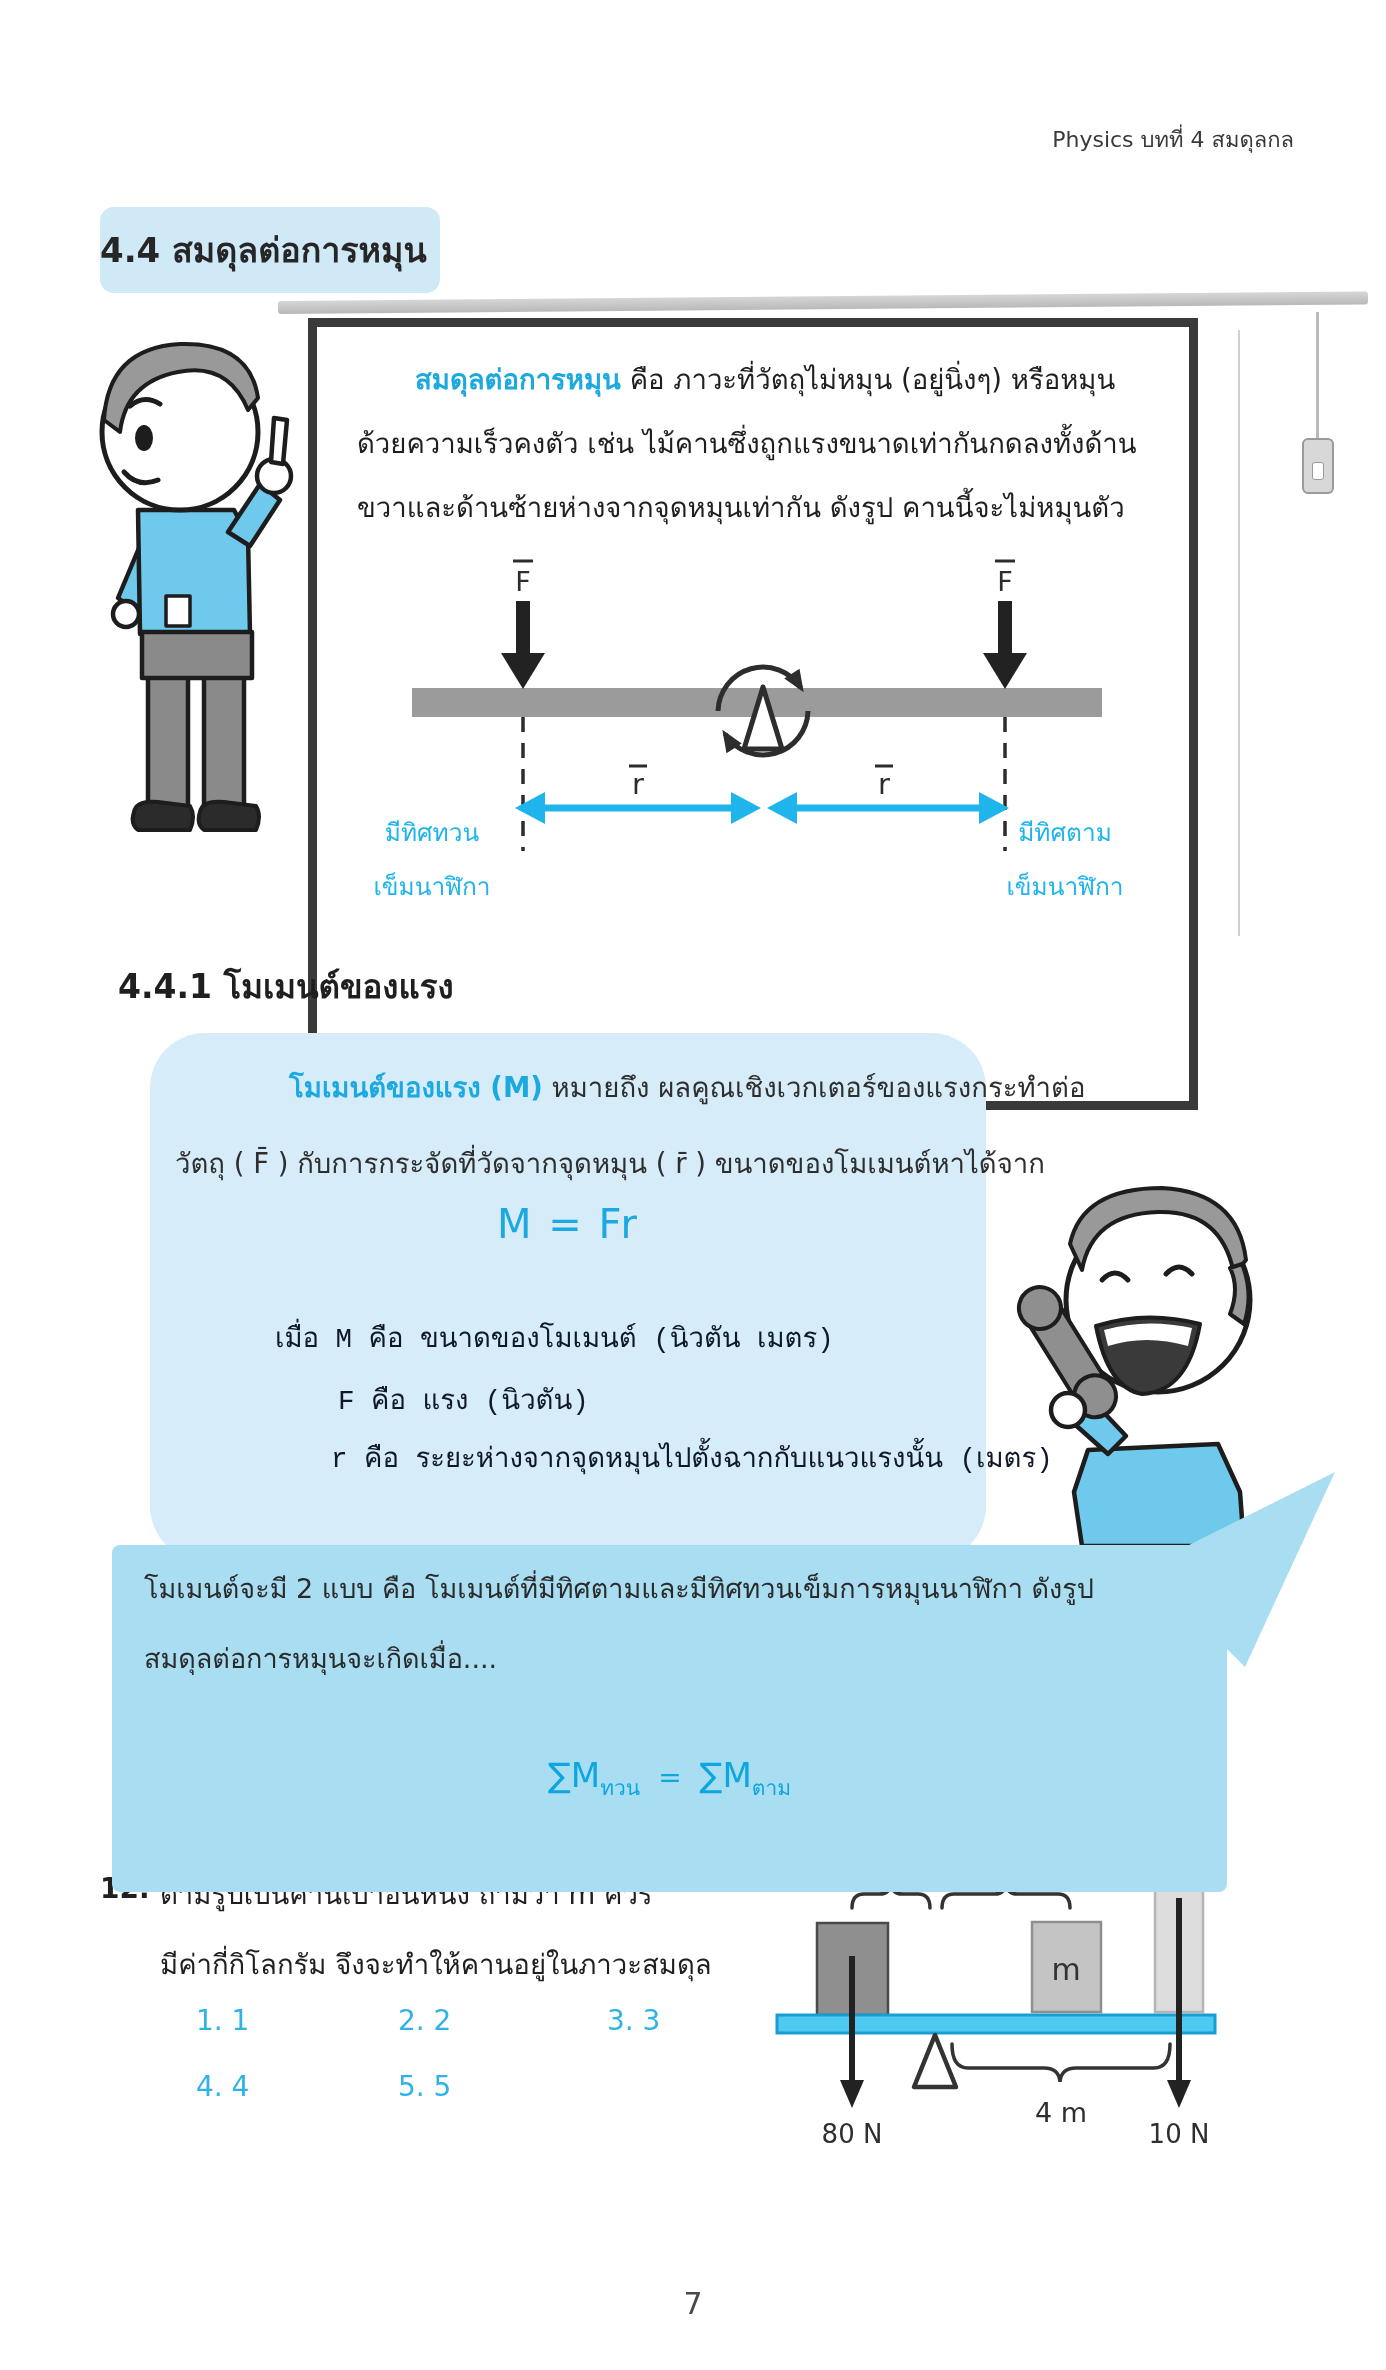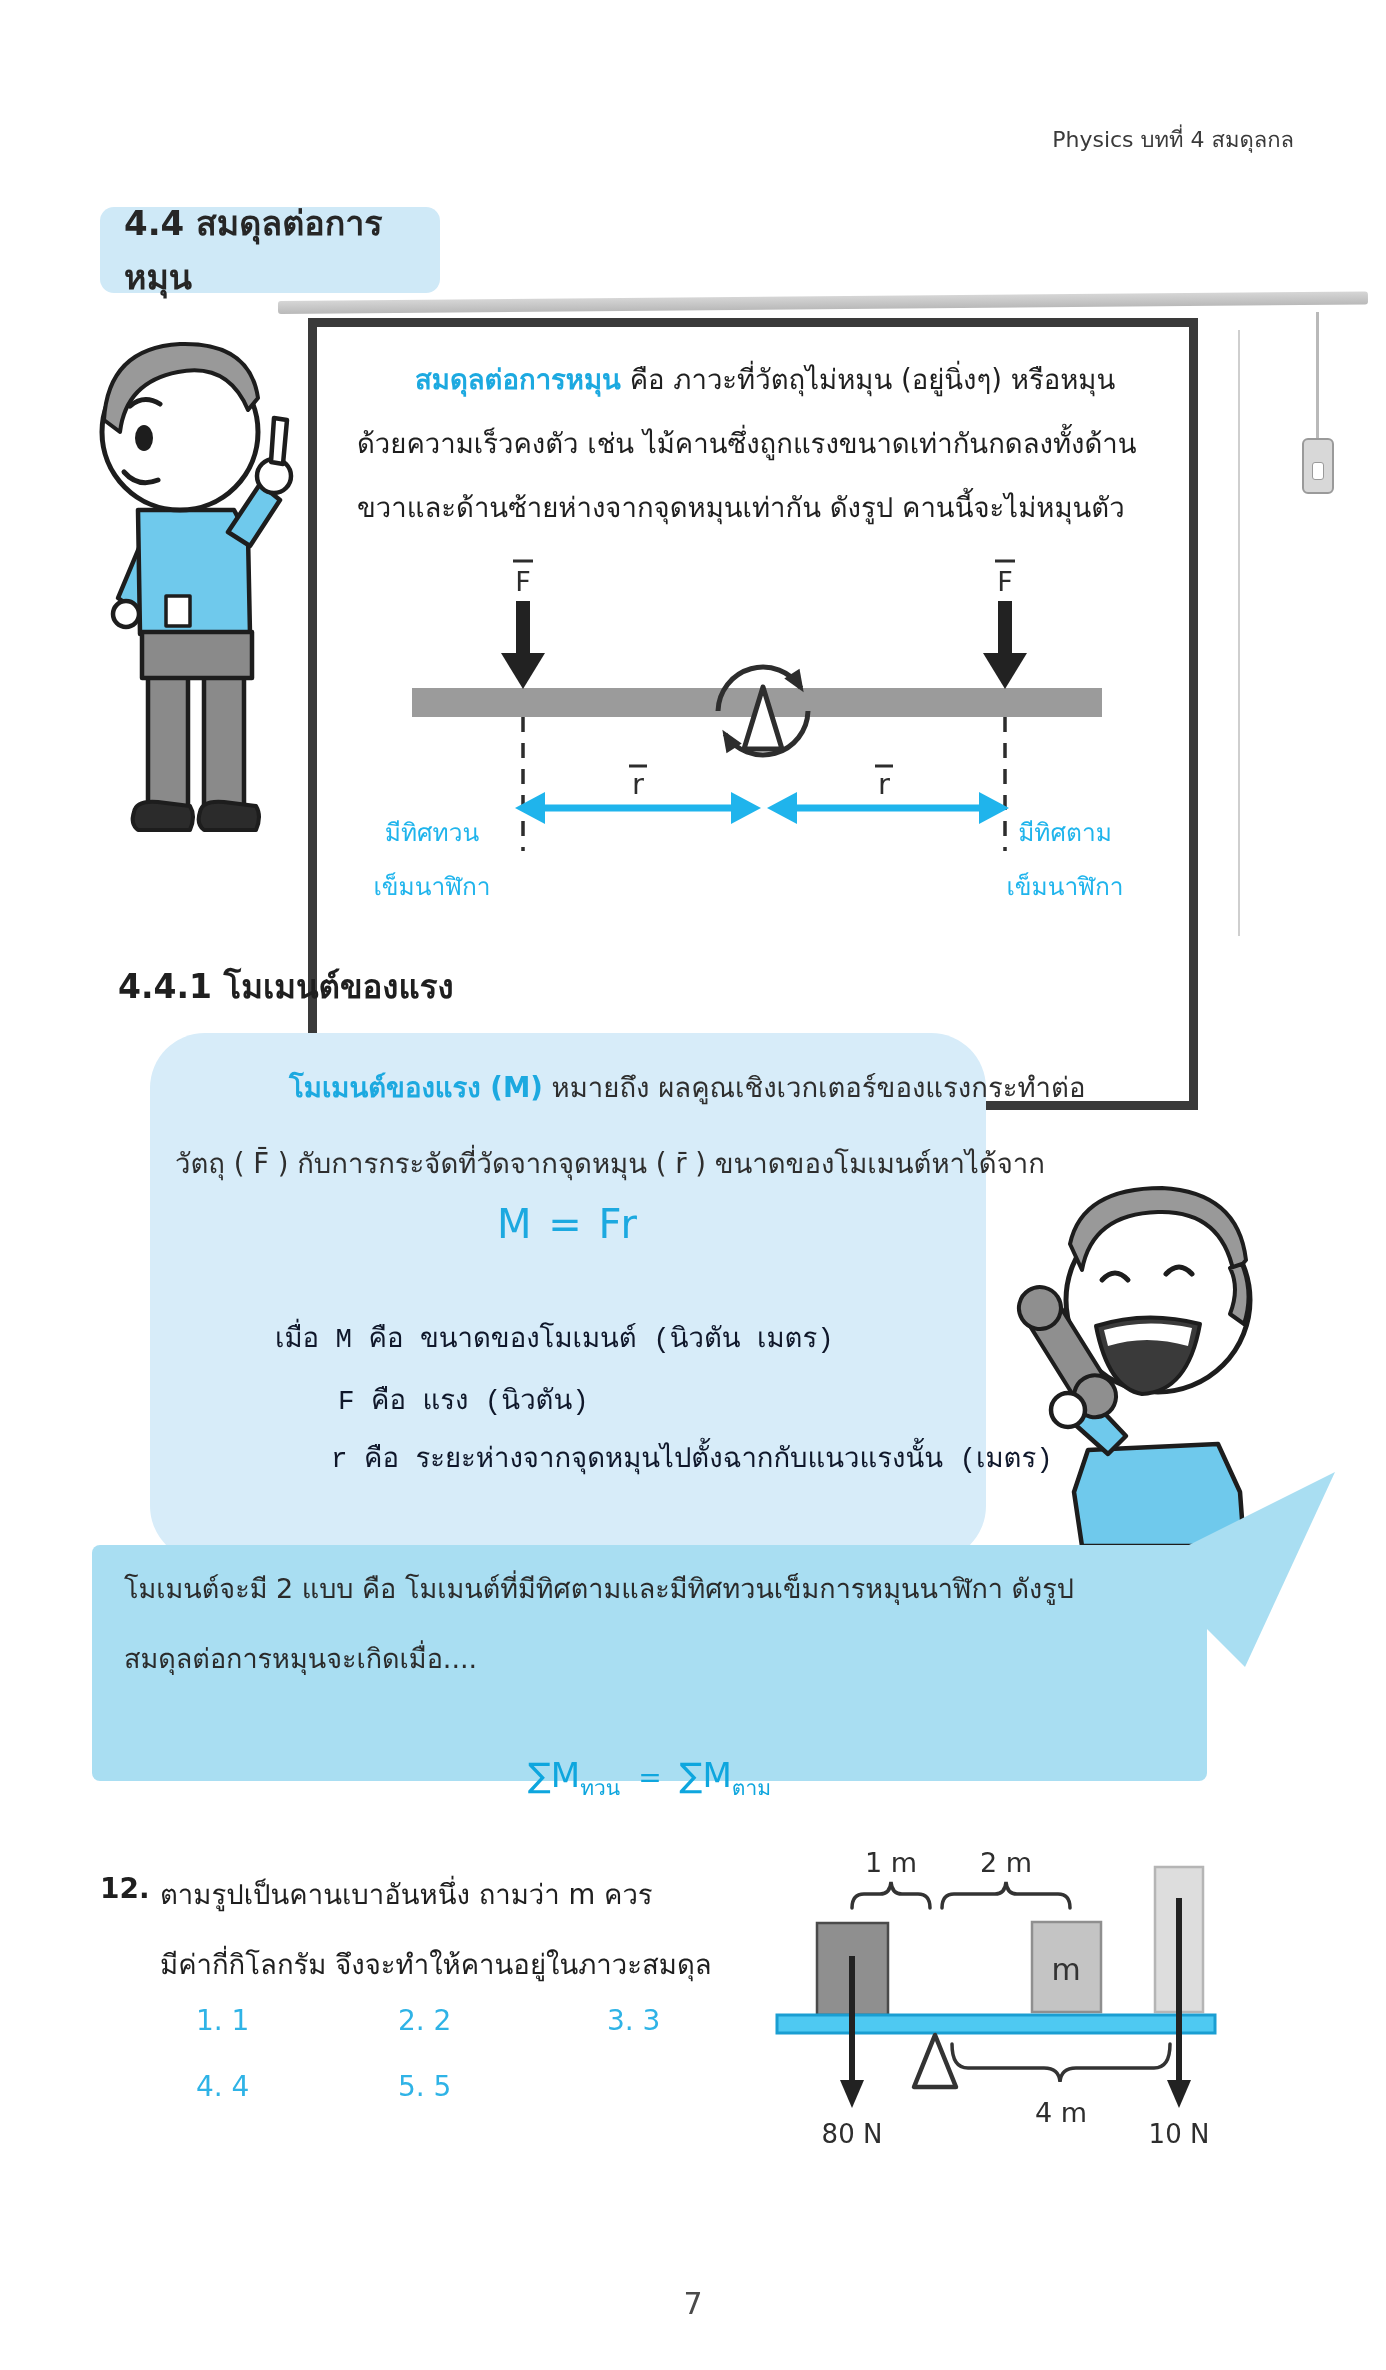--- a/index.html
+++ b/index.html
@@ -12,21 +12,21 @@
   .nowrap{white-space:nowrap;}
   .cyan{color:#1ca9e0;}
   .bold{font-weight:bold;}
 
   
   .page-header{top:122px;right:92px;font-size:22px;color:#3a3a3a;}
 
   
   .section-title{
     left:100px;top:207px;width:340px;height:86px;background:#cfe9f7;
-    border-radius:14px;display:flex;align-items:center;padding-left:24px;
+    border-radius:14px;display:flex;align-items:center;
     box-sizing:border-box;font-size:34px;font-weight:bold;color:#262626;
   }
 
   
   .rail{left:278px;top:301px;width:1090px;height:13px;background:linear-gradient(#d6d6d6,#b9b9b9);
         transform:rotate(-0.5deg);transform-origin:left center;border-radius:3px;}
   .cord-line{left:1316px;top:312px;width:3px;height:128px;background:#b9b9b9;}
   .cord-handle{left:1302px;top:438px;width:28px;height:52px;background:#d8d8d8;
                border:2px solid #9a9a9a;border-radius:6px;}
   .cord-hole{left:1312px;top:462px;width:10px;height:16px;background:#fff;border:1px solid #9a9a9a;border-radius:3px;}
@@ -50,21 +50,21 @@
   .mb-line1{position:absolute;left:25px;top:32px;text-indent:114px;width:790px;}
   .mb-line2{position:absolute;left:25px;top:108px;}
   .mb-formula{position:absolute;left:0;top:168px;width:100%;text-align:center;
               font-size:40px;color:#1ca9e0;letter-spacing:2px;}
   .mb-def{position:absolute;font-size:27.5px;color:#0f172a;white-space:nowrap;font-family:Liberation Mono, monospace;}
   .mb-def1{left:125px;top:282px;}
   .mb-def2{left:188px;top:344px;}
   .mb-def3{left:181px;top:402px;}
 
   
-  .bubble{left:92px;top:1545px;width:1115px;height:236px;background:#a9def2;border-radius:8px;z-index:2;}
+  .bubble{left:112px;top:1545px;width:1115px;height:347px;background:#a9def2;border-radius:8px;z-index:2;}
   .bubble-tail{left:1130px;top:1462px;z-index:1;}
   .bub-line{position:absolute;font-size:27px;color:#2b2b2b;white-space:nowrap;}
   .bub-line1{left:32px;top:22px;}
   .bub-line2{left:32px;top:92px;}
   .bub-eq{position:absolute;left:0;top:158px;width:100%;text-align:center;
           font-size:28.5px;font-weight:bold;color:#0ea6de;}
   .bub-sum{position:absolute;left:0;top:210px;width:100%;text-align:center;color:#0ea6de;font-size:34px;}
   .bub-sum sub{font-size:21px;}
   .bub-sum .eqsign{font-size:28px;padding:0 18px;}
 

